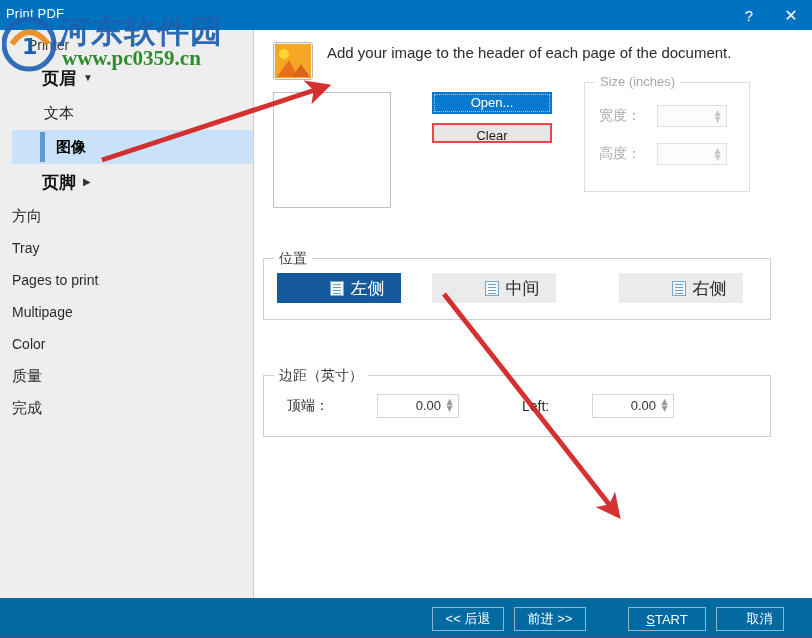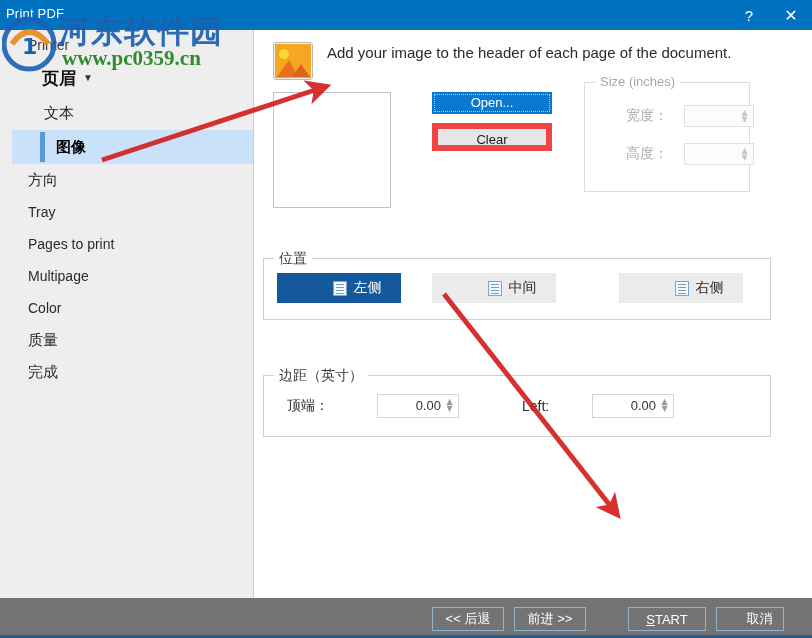--- a/index.html
+++ b/index.html
@@ -136,21 +136,21 @@
   .sb-sub.selected::before {
     content: "";
     position: absolute;
     left: 28px; top: 2px;
     width: 5px; height: 30px;
     background: #5a9bd5;
   }
   .sb-plain {
     font-size: 14px;
     color: #2b2b2b;
-    padding-left: 28px;
+    padding-left: 12px;
     height: 32px;
   }
   .sb-plain.cjk { font-size: 15px; }
 
   
   .main {
     position: absolute;
     left: 255px; top: 30px;
     width: 557px; height: 568px;
     background: #ffffff;
@@ -203,24 +203,24 @@
     width: 120px; height: 22px;
     background: #0a7ad1;
     color: #ffffff;
     border: 1px solid #0a7ad1;
     outline: 1px dotted #9fd0f5;
     outline-offset: -3px;
   }
   .btn-clear {
     position: absolute;
     left: 177px; top: 93px;
-    width: 120px; height: 28px;
+    width: 120px; height: 20px;
     background: #e6e6e6;
     color: #1a1a1a;
-    border: 6px solid #ef4444;
+    border: 2px solid #ef4444;
     line-height: 22px;
   }
 
   
   .group {
     position: absolute;
     border: 1px solid #cfcfcf;
     box-sizing: border-box;
     background: transparent;
   }
@@ -243,21 +243,20 @@
   }
   .size-row {
     position: absolute;
     display: flex;
     align-items: center;
   }
   .size-row .lbl {
     font-size: 14px;
     color: #a9a9a9;
     width: 58px;
-    margin-left: 27px;
   }
   .spin {
     position: relative;
     width: 70px; height: 22px;
     border: 1px solid #d4d4d4;
     background: #ffffff;
     box-sizing: border-box;
     font-size: 13px;
     color: #333;
     text-align: right;
@@ -287,21 +286,21 @@
     left: 8px; top: 228px;
     width: 508px; height: 62px;
   }
   .pos-btn {
     position: absolute;
     top: 14px;
     height: 30px;
     display: flex;
     align-items: center;
     justify-content: center;
-    font-size: 14px;
+    font-size: 17px;
     box-sizing: border-box;
     cursor: default;
     padding-left: 36px;
   }
   .pos-btn.active { background: #13599b; color: #ffffff; }
   .pos-btn.idle { background: #ebebeb; color: #2b2b2b; }
   .pos-ico {
     width: 14px; height: 15px;
     margin-right: 7px;
     border: 1px solid #7aa6cc;
@@ -327,21 +326,21 @@
     position: absolute;
     font-size: 14px;
     color: #2b2b2b;
   }
 
   
   .footer {
     position: absolute;
     left: 0; top: 598px;
     width: 812px; height: 40px;
-    background: #737373;
+    background: #0369a1;
   }
   .footer::after {
     content: "";
     position: absolute;
     left: 0; bottom: 0;
     width: 812px; height: 3px;
     background: #1f5d93;
   }
   .f-btn {
     position: absolute;
@@ -392,20 +391,24 @@
     </div>
 
     <div class="sb-item sb-sub">
       <span>文本</span>
     </div>
 
     <div class="sb-item sb-sub selected">
       <span>图像</span>
     </div>
 
+    <div class="sb-item sb-group">
+      <span>页脚</span>
+      <span class="caret">▶</span>
+    </div>
 
     <div class="sb-item sb-plain cjk">
       <span>方向</span>
     </div>
     <div class="sb-item sb-plain">
       <span>Tray</span>
     </div>
     <div class="sb-item sb-plain">
       <span>Pages to print</span>
     </div>

